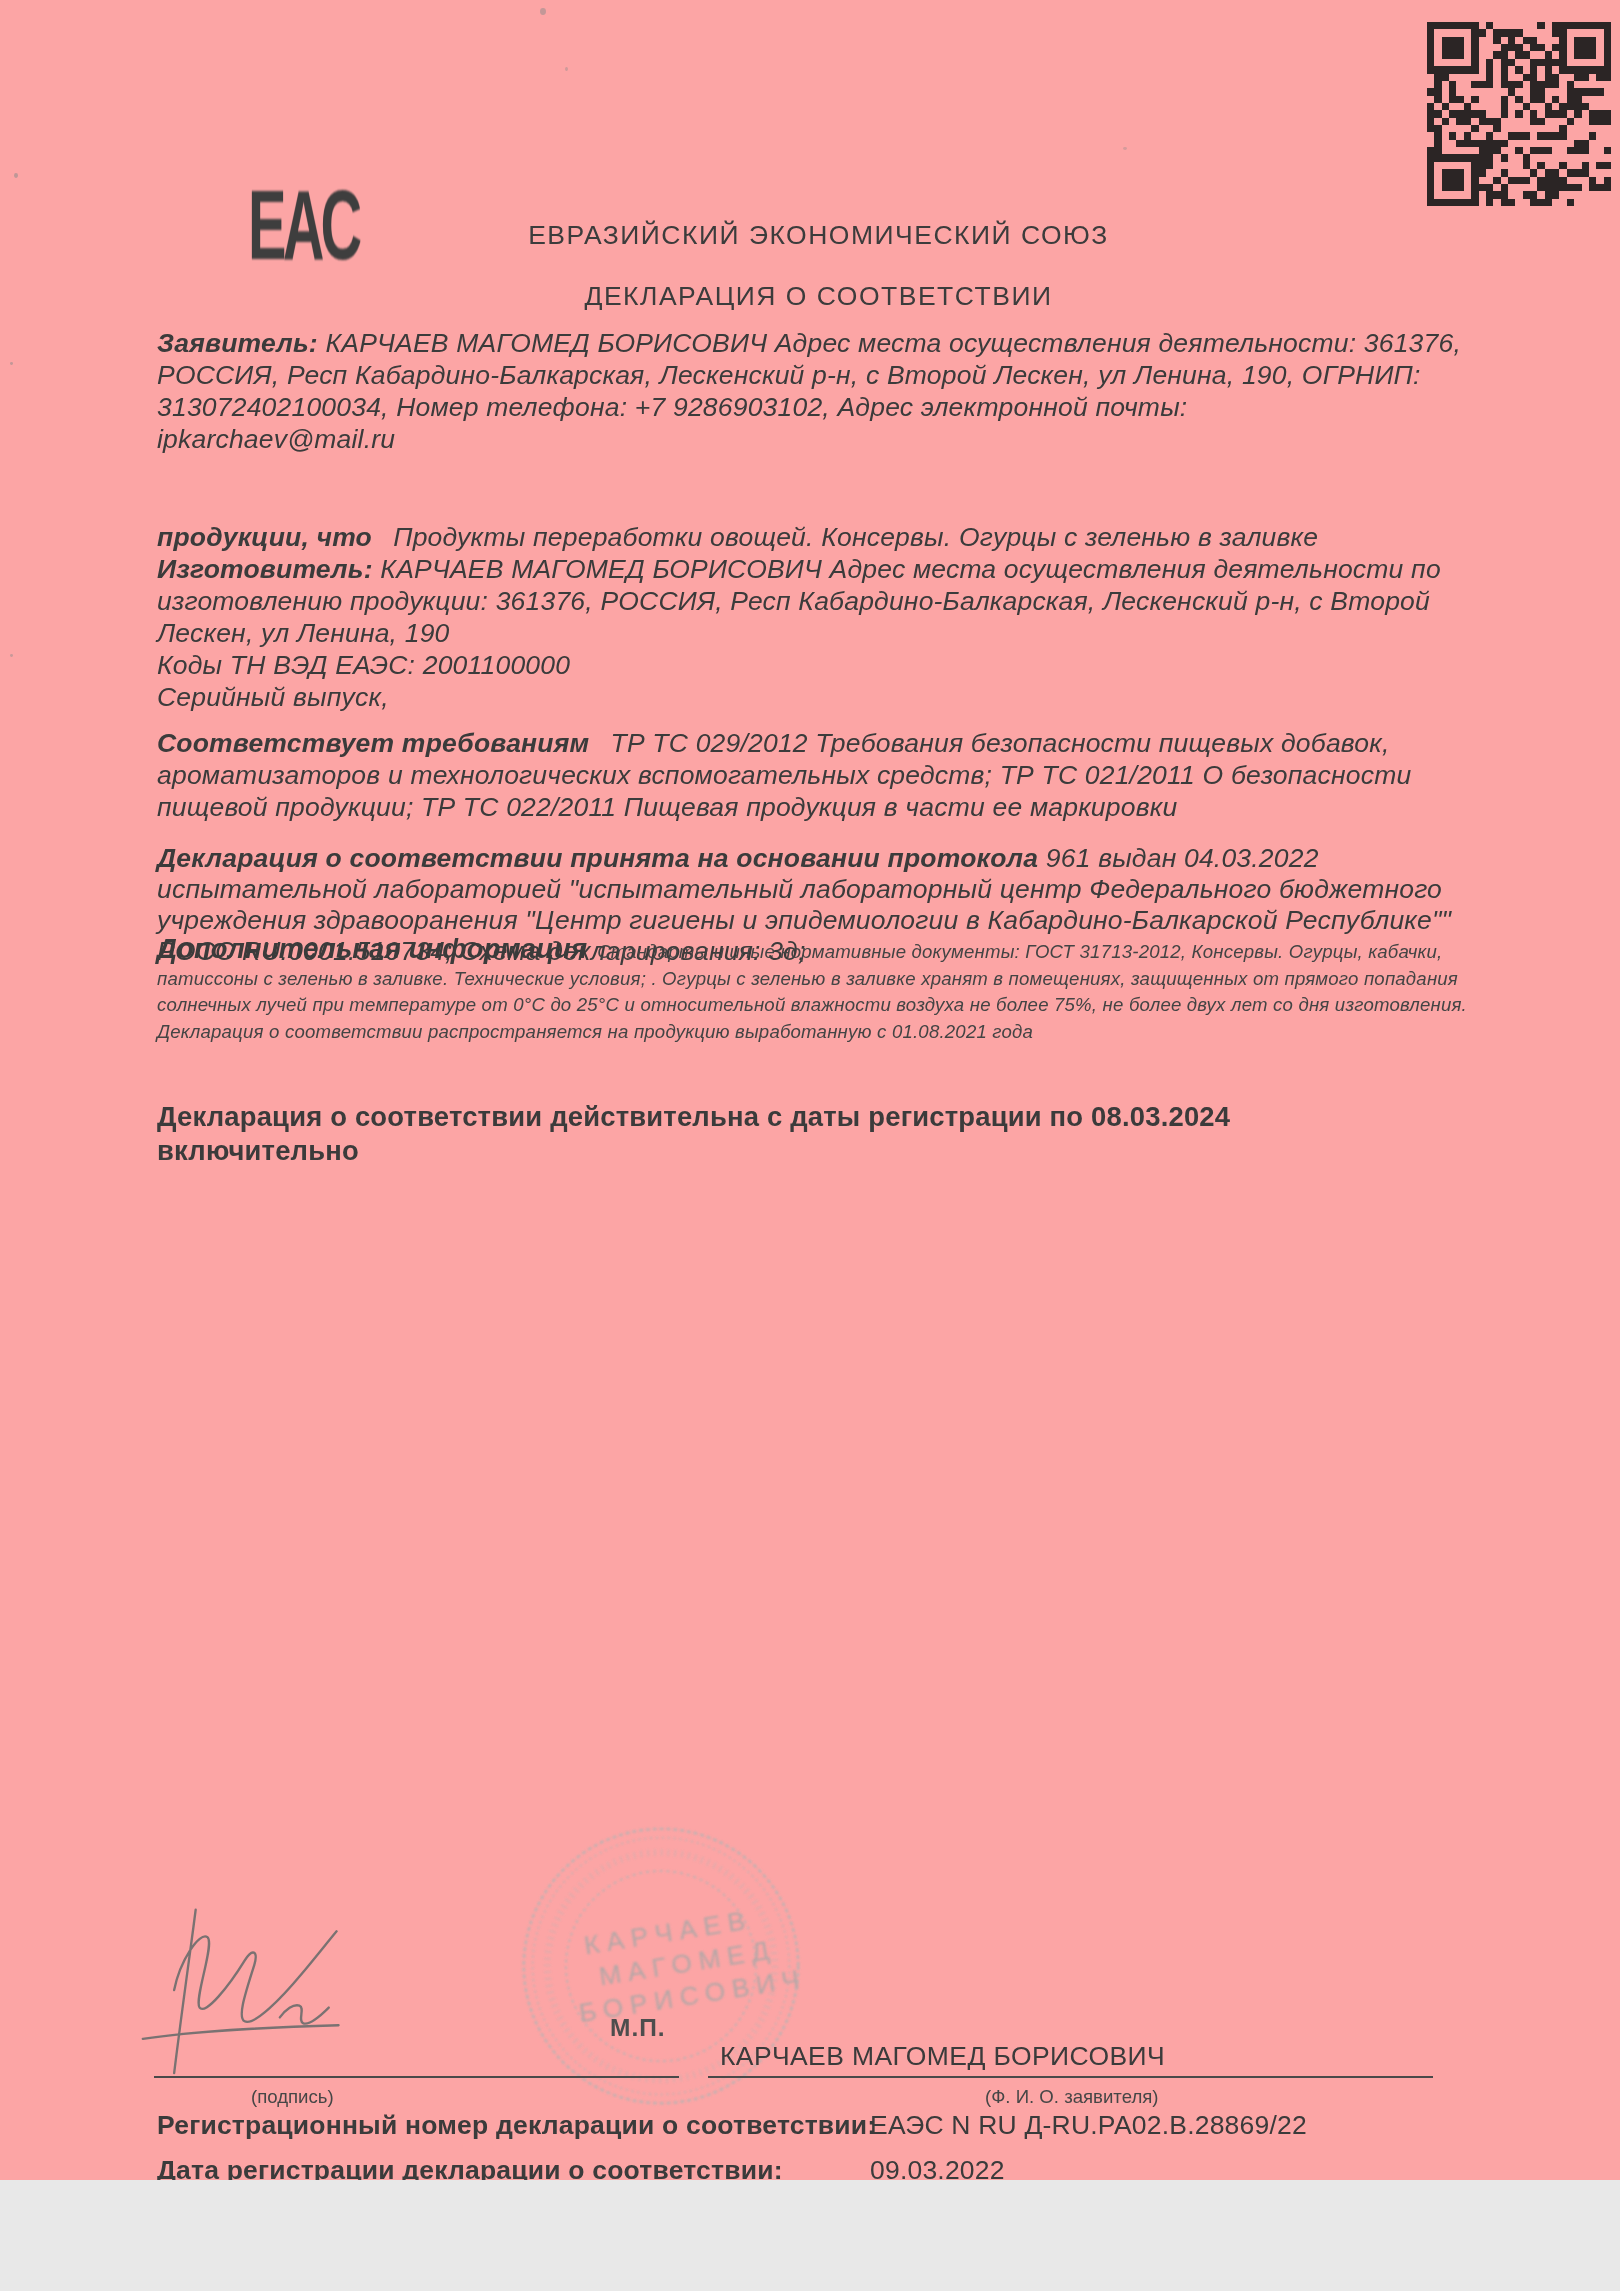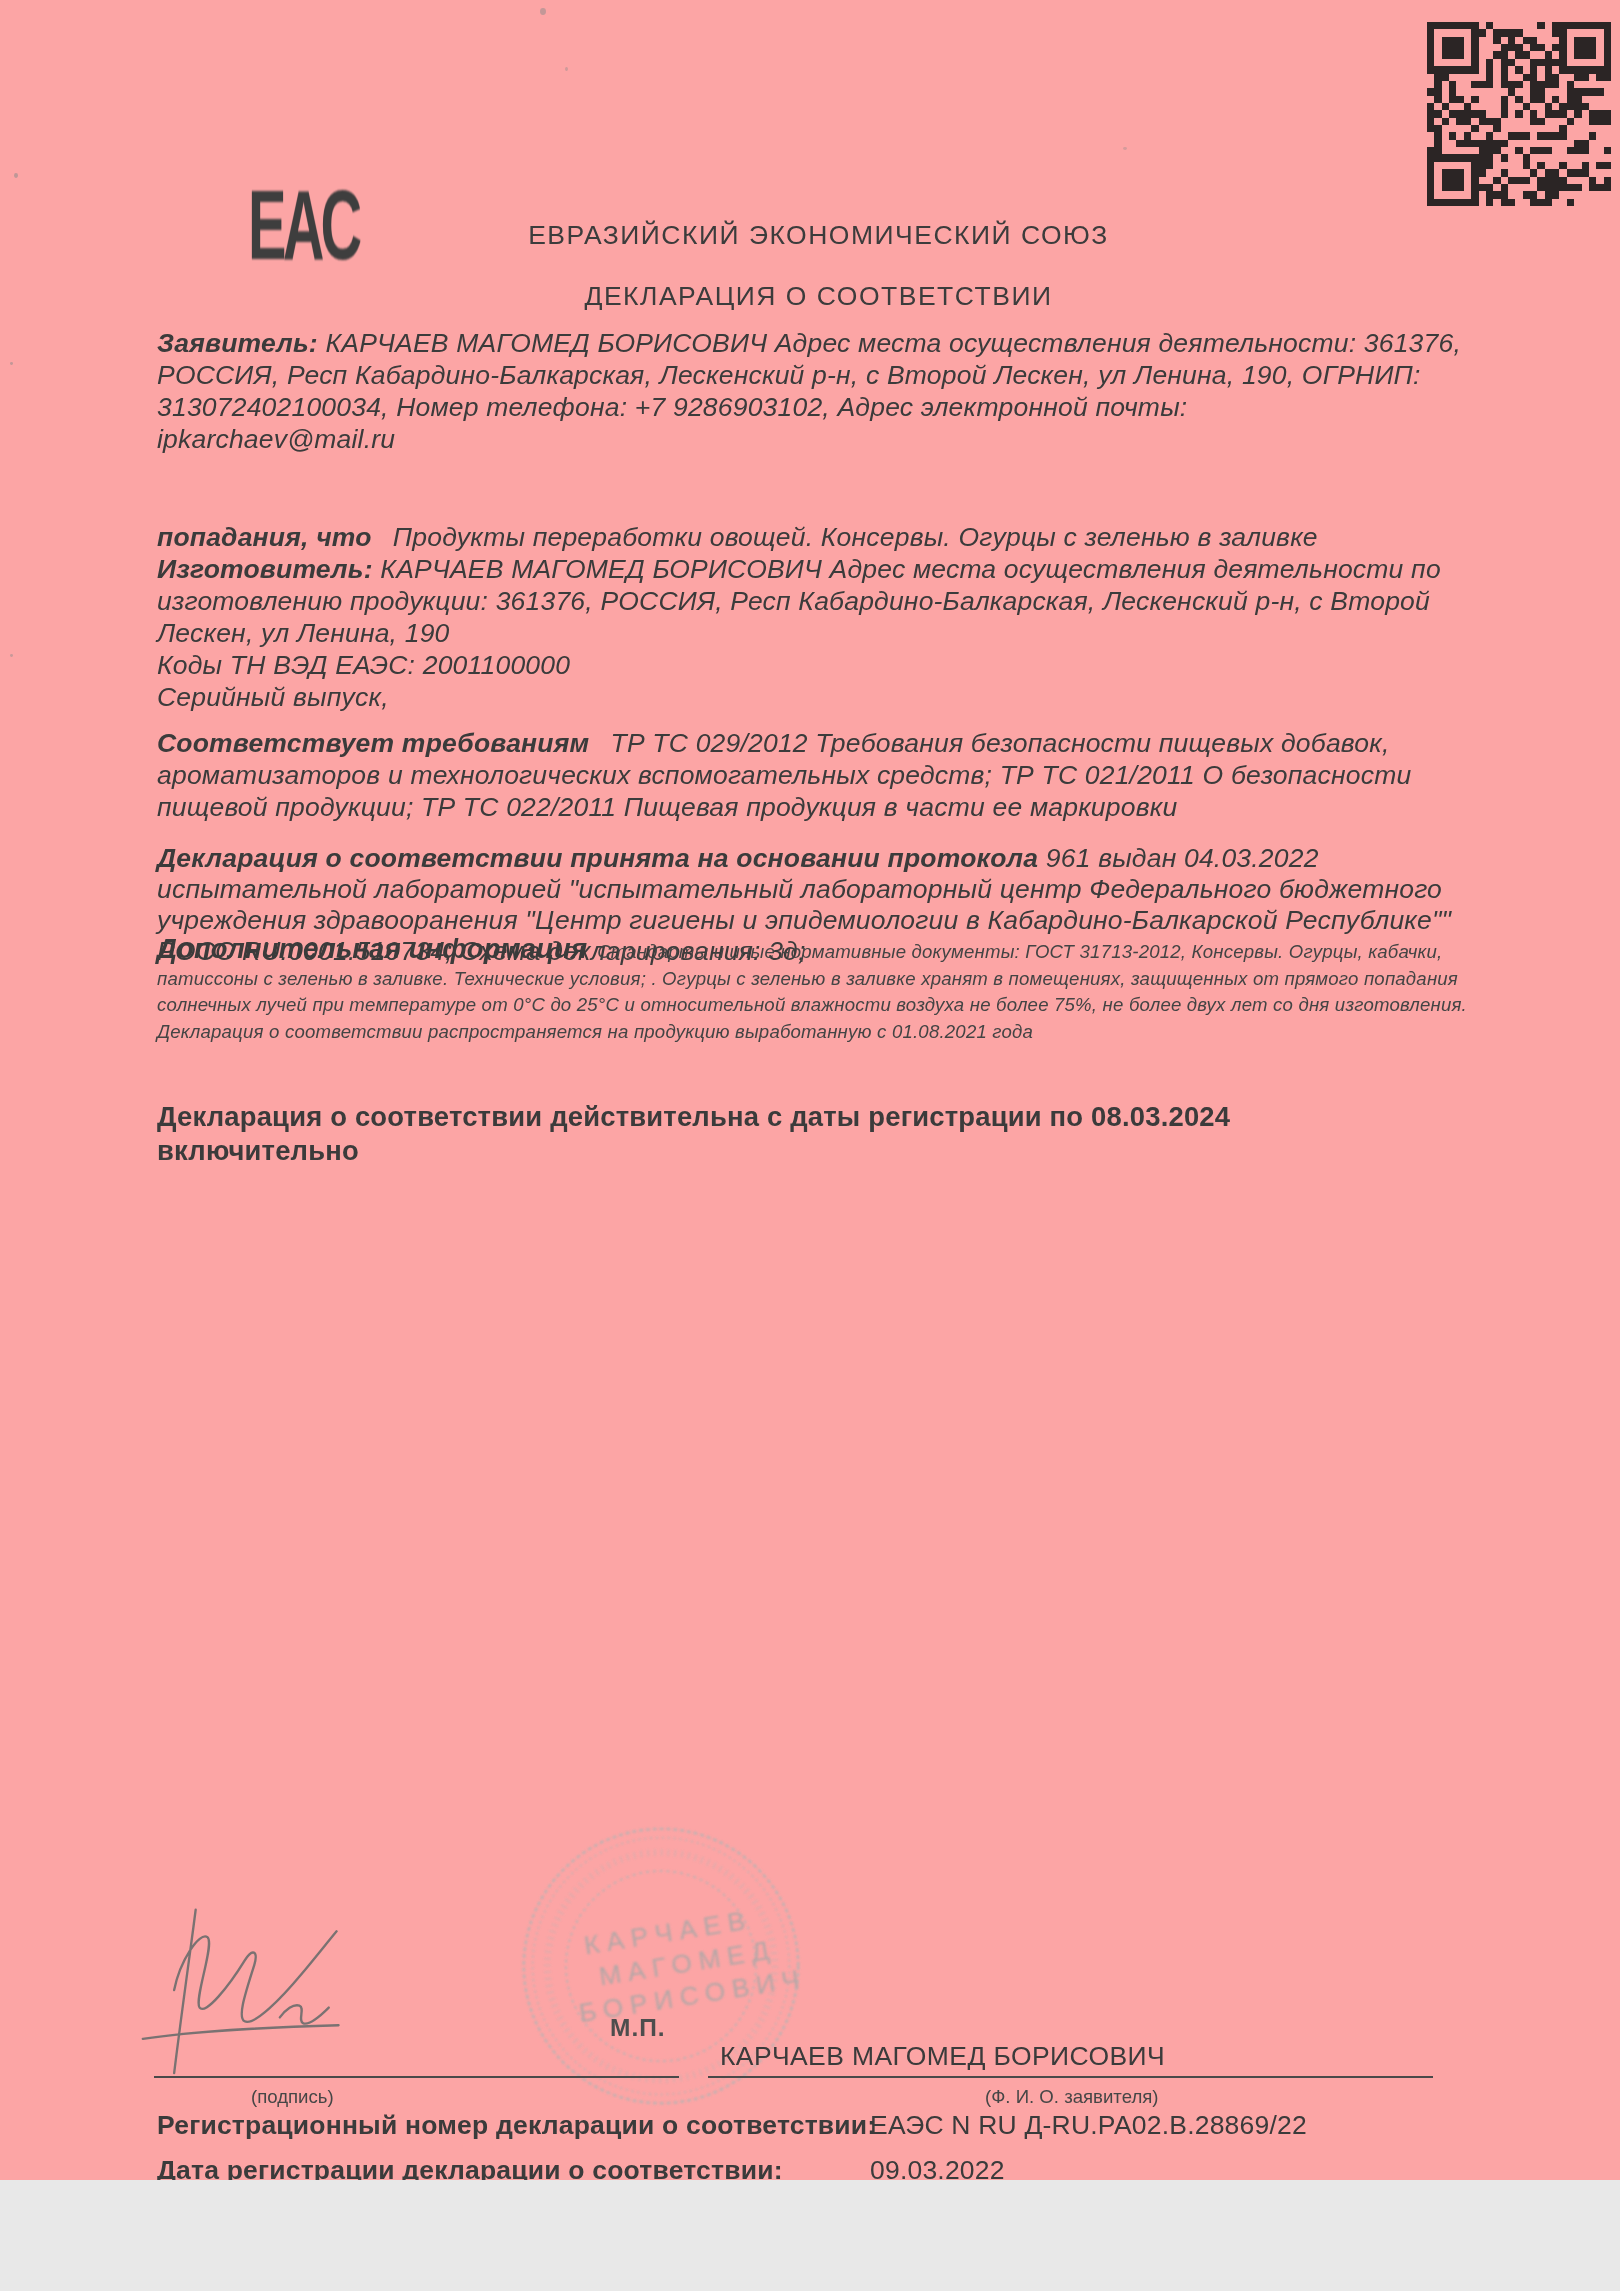--- a/index.html
+++ b/index.html
@@ -384,21 +384,21 @@
     <div class="title t2">ДЕКЛАРАЦИЯ О СООТВЕТСТВИИ</div>
     <div class="title t1">ЕВРАЗИЙСКИЙ ЭКОНОМИЧЕСКИЙ СОЮЗ</div>
 
     <div class="para p1">
       <p><span class="b">Заявитель:</span>
          <span>КАРЧАЕВ МАГОМЕД БОРИСОВИЧ Адрес места осуществления деятельности: 361376, РОССИЯ, Респ Кабардино-Балкарская, Лескенский р-н, с Второй Лескен, ул Ленина, 190, ОГРНИП: 313072402100034, Номер телефона: +7 9286903102, Адрес электронной почты:</span>
          <span class="blockline">ipkarchaev@mail.ru</span></p>
     </div>
 
     <div class="para p2">
-      <p><span class="b gap">попадания, что</span>
+      <p><span class="b gap">продукции, что</span>
          <span>Продукты переработки овощей.  Консервы. Огурцы с зеленью в заливке</span></p>
       <p><span class="b">Изготовитель:</span>
          <span>КАРЧАЕВ МАГОМЕД БОРИСОВИЧ Адрес места осуществления деятельности по изготовлению продукции: 361376, РОССИЯ, Респ Кабардино-Балкарская, Лескенский р-н, с Второй Лескен, ул Ленина,  190</span></p>
       <p>Коды ТН ВЭД ЕАЭС: 2001100000</p>
       <p>Серийный выпуск,</p>
     </div>
 
     <div class="para p3">
       <p><span class="b gap">Соответствует требованиям</span>
          <span>ТР ТС 029/2012 Требования безопасности пищевых добавок, ароматизаторов и технологических вспомогательных средств; ТР ТС 021/2011 О безопасности пищевой продукции; ТР ТС 022/2011 Пищевая продукция в части ее маркировки</span></p>

